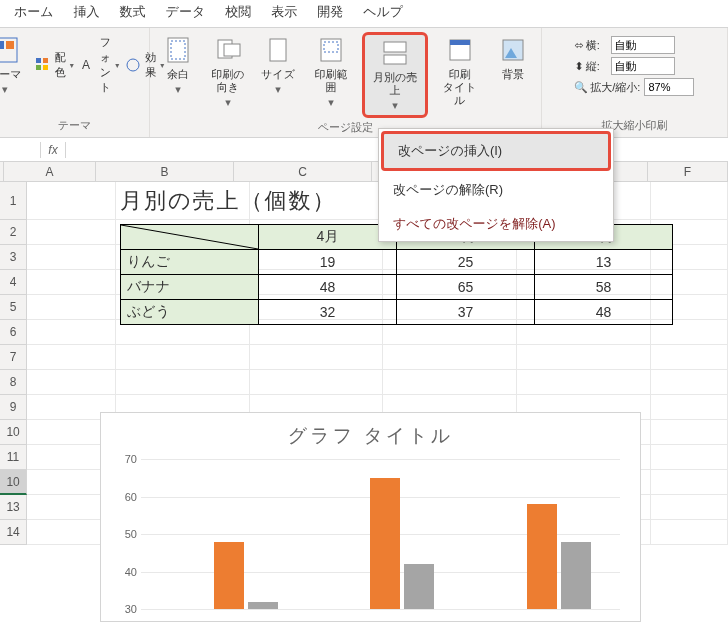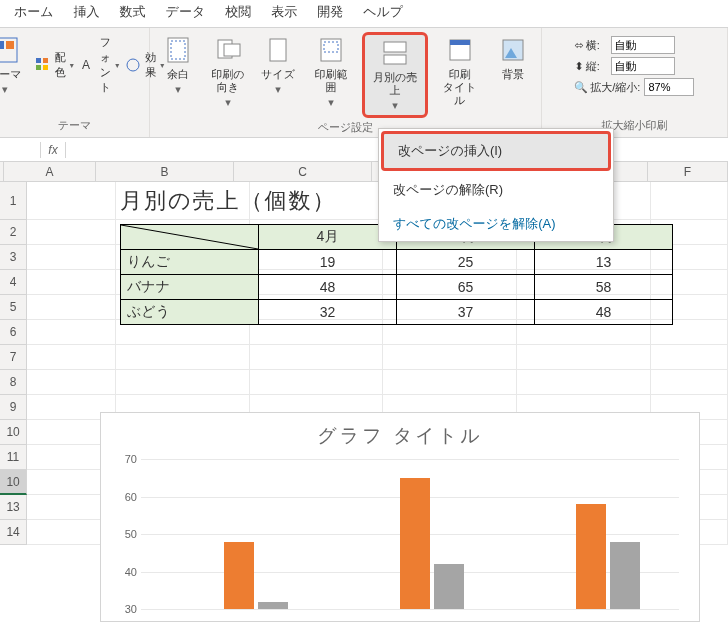--- a/index.html
+++ b/index.html
@@ -26,21 +26,21 @@
 
   .scale-col{display:flex;flex-direction:column;gap:3px;padding:4px 6px;font-size:11px}
   .scale-row{display:flex;align-items:center;gap:4px}
   .scale-row input{width:64px;height:18px;font-size:11px;border:1px solid #ababab;padding:0 3px;background:#fff}
   .scale-row .lab{width:32px;display:flex;align-items:center;gap:2px}
 
   
   .menu{position:absolute;left:378px;top:128px;width:236px;background:#fff;border:1px solid #c8c6c4;box-shadow:2px 2px 6px rgba(0,0,0,.2);z-index:10}
   .menu-item{padding:8px 14px;font-size:13px}
   .menu-item.hl{background:#e6e6e6;border:3px solid #e64b3c;border-radius:4px;margin:2px}
-  .menu-item.dis{color:#0369a1}
+  .menu-item.dis{color:#7f1d1d}
 
   
   .fxbar{display:flex;align-items:center;height:24px;border-bottom:1px solid #d4d4d4;background:#fff}
   .namebox{width:106px;border-right:1px solid #d4d4d4;padding:0 6px;font-size:12px;height:100%;display:flex;align-items:center}
   .fxbtn{width:24px;text-align:center;font-style:italic;color:#666}
   .fxsep{width:1px;height:16px;background:#d4d4d4}
 
   
   .sheet{position:relative}
   .colhdr{display:flex;height:20px;background:#f3f2f1;border-bottom:1px solid #d4d4d4}
@@ -57,21 +57,21 @@
   .dt{position:absolute;left:120px;top:20px}
   .title{font-size:22px;letter-spacing:2px;padding:4px 0 8px}
   table.tb{border-collapse:collapse}
   table.tb td,table.tb th{border:1px solid #000;padding:3px 0;text-align:center;font-size:14px;width:138px;height:25px}
   table.tb th{background:#e2efda;font-weight:normal}
   table.tb .rowlab{background:#e2efda;text-align:left;padding-left:6px}
   table.tb .diag{background:#e2efda;position:relative}
   table.tb .diag svg{position:absolute;inset:0}
 
   
-  .chart{position:absolute;left:100px;top:250px;width:600px;height:210px;border:1px solid #d4d4d4;background:#fff}
+  .chart{position:absolute;left:100px;top:250px;width:541px;height:210px;border:1px solid #d4d4d4;background:#fff}
   .chart-title{text-align:center;font-size:19px;color:#666;padding:10px 0;letter-spacing:3px}
   .plot{position:relative;height:150px;margin-left:40px}
   .yax{position:absolute;left:-30px;width:26px;text-align:right;font-size:11px;color:#666}
   .gl{position:absolute;left:0;right:20px;border-top:1px solid #e8e8e8}
   .bars{position:absolute;left:10px;right:20px;bottom:0;top:0;display:flex;justify-content:space-around;align-items:flex-end}
   .bgrp{display:flex;gap:4px;align-items:flex-end;height:100%}
   .bar{width:30px}
   .bA{background:#4472c4}.bB{background:#ed7d31}.bC{background:#a5a5a5}
 
   .corner{width:28px;height:20px;background:#f3f2f1;border-right:1px solid #d4d4d4;border-bottom:1px solid #d4d4d4}

